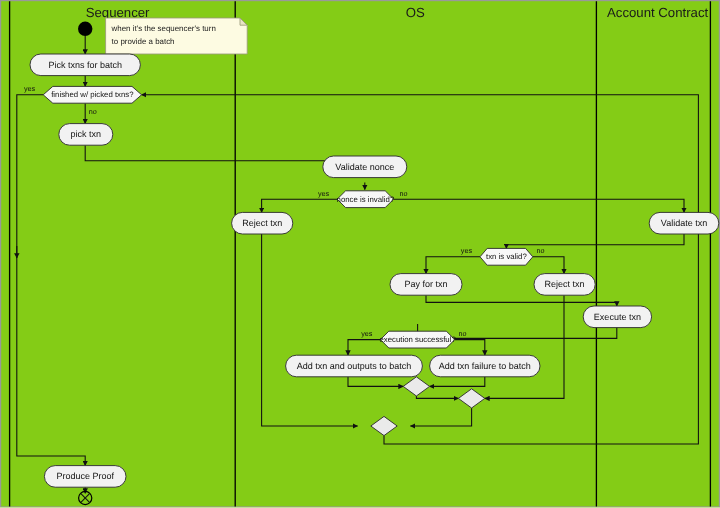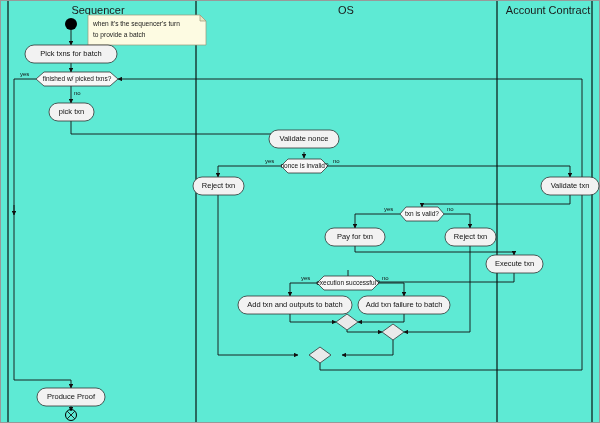--- a/index.html
+++ b/index.html
@@ -1,18 +1,18 @@
 <!DOCTYPE html>
 <html><head>
 <meta charset="utf-8">
 <style>
   html,body{margin:0;padding:0;background:#ffffff;}
   #canvas{
     position:relative;width:600px;height:423px;
-    background:#5eead4;
+    background:#84cc16;
     font-family:"Liberation Sans", sans-serif;
     overflow:hidden;
   }
   svg{position:absolute;top:0;left:0;width:600px;height:423px;}
   .lane-title{font-size:11px;fill:#1a1a1a;text-anchor:middle;}
   .act-label{font-size:7.5px;fill:#111111;text-anchor:middle;dominant-baseline:middle;}
   .dec-label{font-size:6.5px;fill:#111111;text-anchor:middle;dominant-baseline:middle;}
   .guard{font-size:6px;fill:#111111;}
   .note-text{font-size:6.6px;fill:#1a1a1a;}
   .act-shape{fill:#f2f2f2;stroke:#333333;stroke-width:0.8;}

